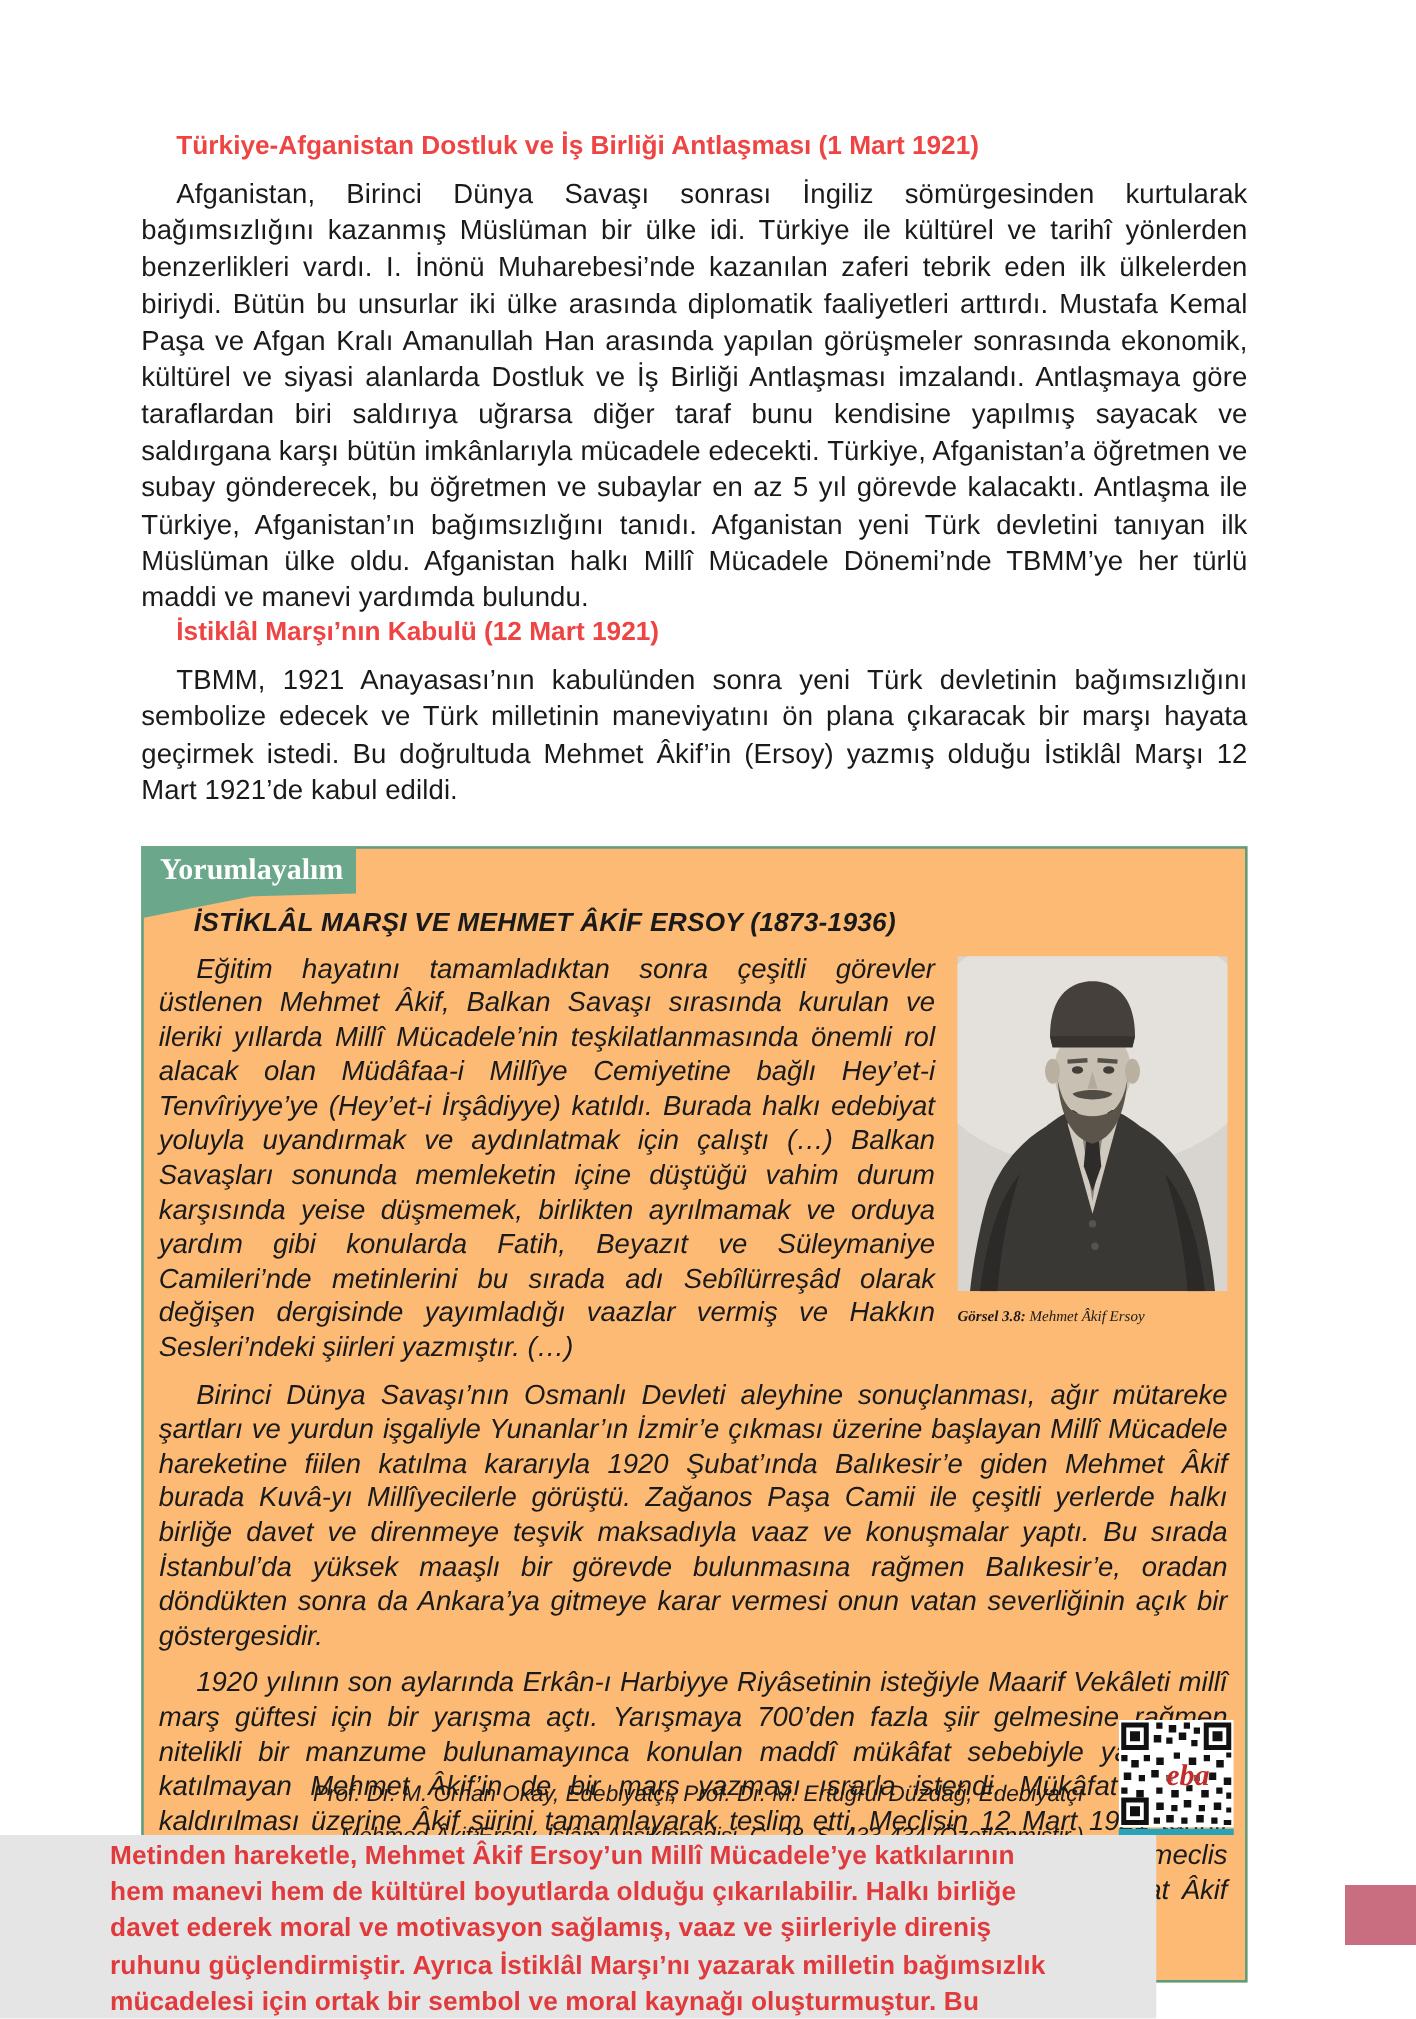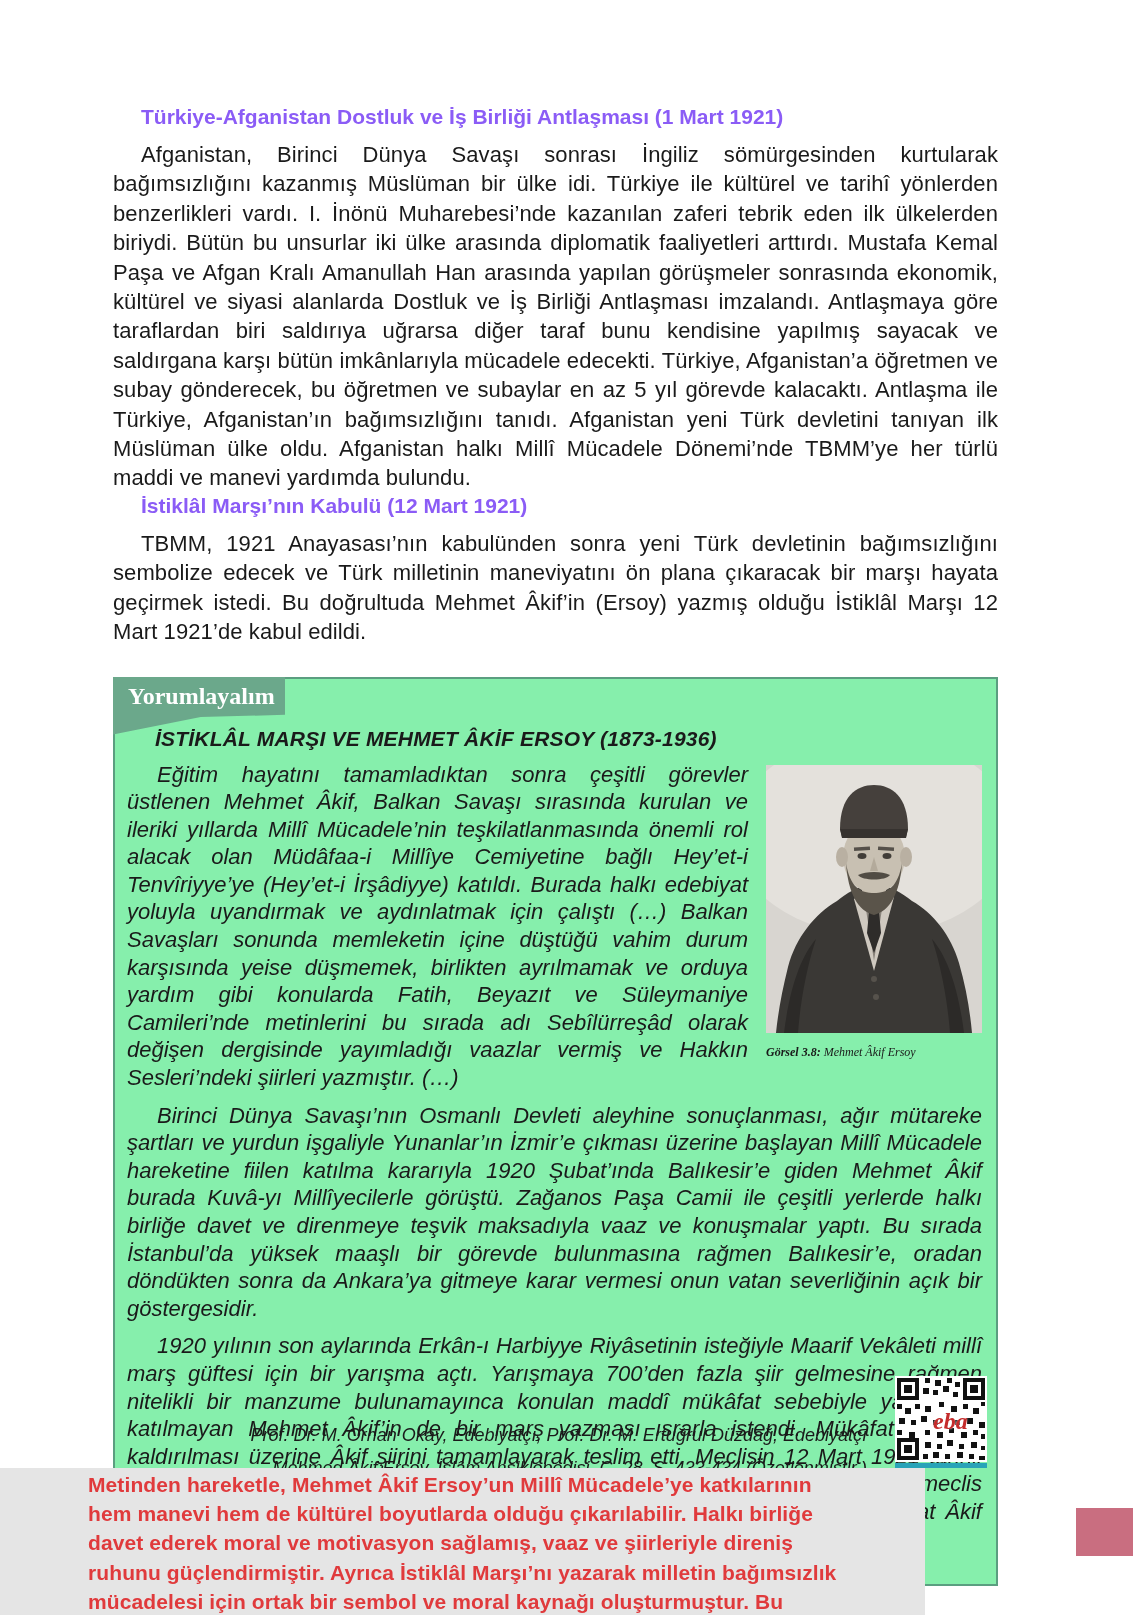--- a/index.html
+++ b/index.html
@@ -2,32 +2,32 @@
 <html lang="tr"><head>
 <meta charset="utf-8">
 <style>
   html,body{margin:0;padding:0;background:#ffffff;}
   .page{
     position:relative;width:1133px;height:1615px;overflow:hidden;background:#ffffff;
     font-family:"Liberation Sans",sans-serif;color:#1a1a1a;
   }
   .content{position:absolute;left:113px;top:104px;width:885px;}
   h2.sec-title{
-    font-size:21px;line-height:26px;font-weight:bold;color:#8b5cf6;
+    font-size:21px;line-height:26px;font-weight:bold;color:#ef4444;
     margin:0 0 10px 28px;
   }
   p.body-par{
     font-size:22px;line-height:29.4px;text-align:justify;margin:0;
     text-indent:28px;letter-spacing:0.1px;
   }
   .sec2{margin-top:28px;}
   
   .activity-box{
     position:relative;margin-top:30px;border:2px solid #5b9e80;
-    width:881px;min-height:905px;background:#86efac;
+    width:881px;min-height:905px;background:#fdba74;
   }
   .tab{
     position:absolute;top:-2px;left:-2px;width:172px;height:58px;
     background:#6ba88b;
     clip-path:polygon(0 0,100% 0,100% 66%,51% 70%,0 100%);
   }
   .tab .tab-text{
     display:block;font-family:"Liberation Serif",serif;font-weight:bold;
     color:#ffffff;font-size:24px;line-height:38px;padding-left:15px;
   }

